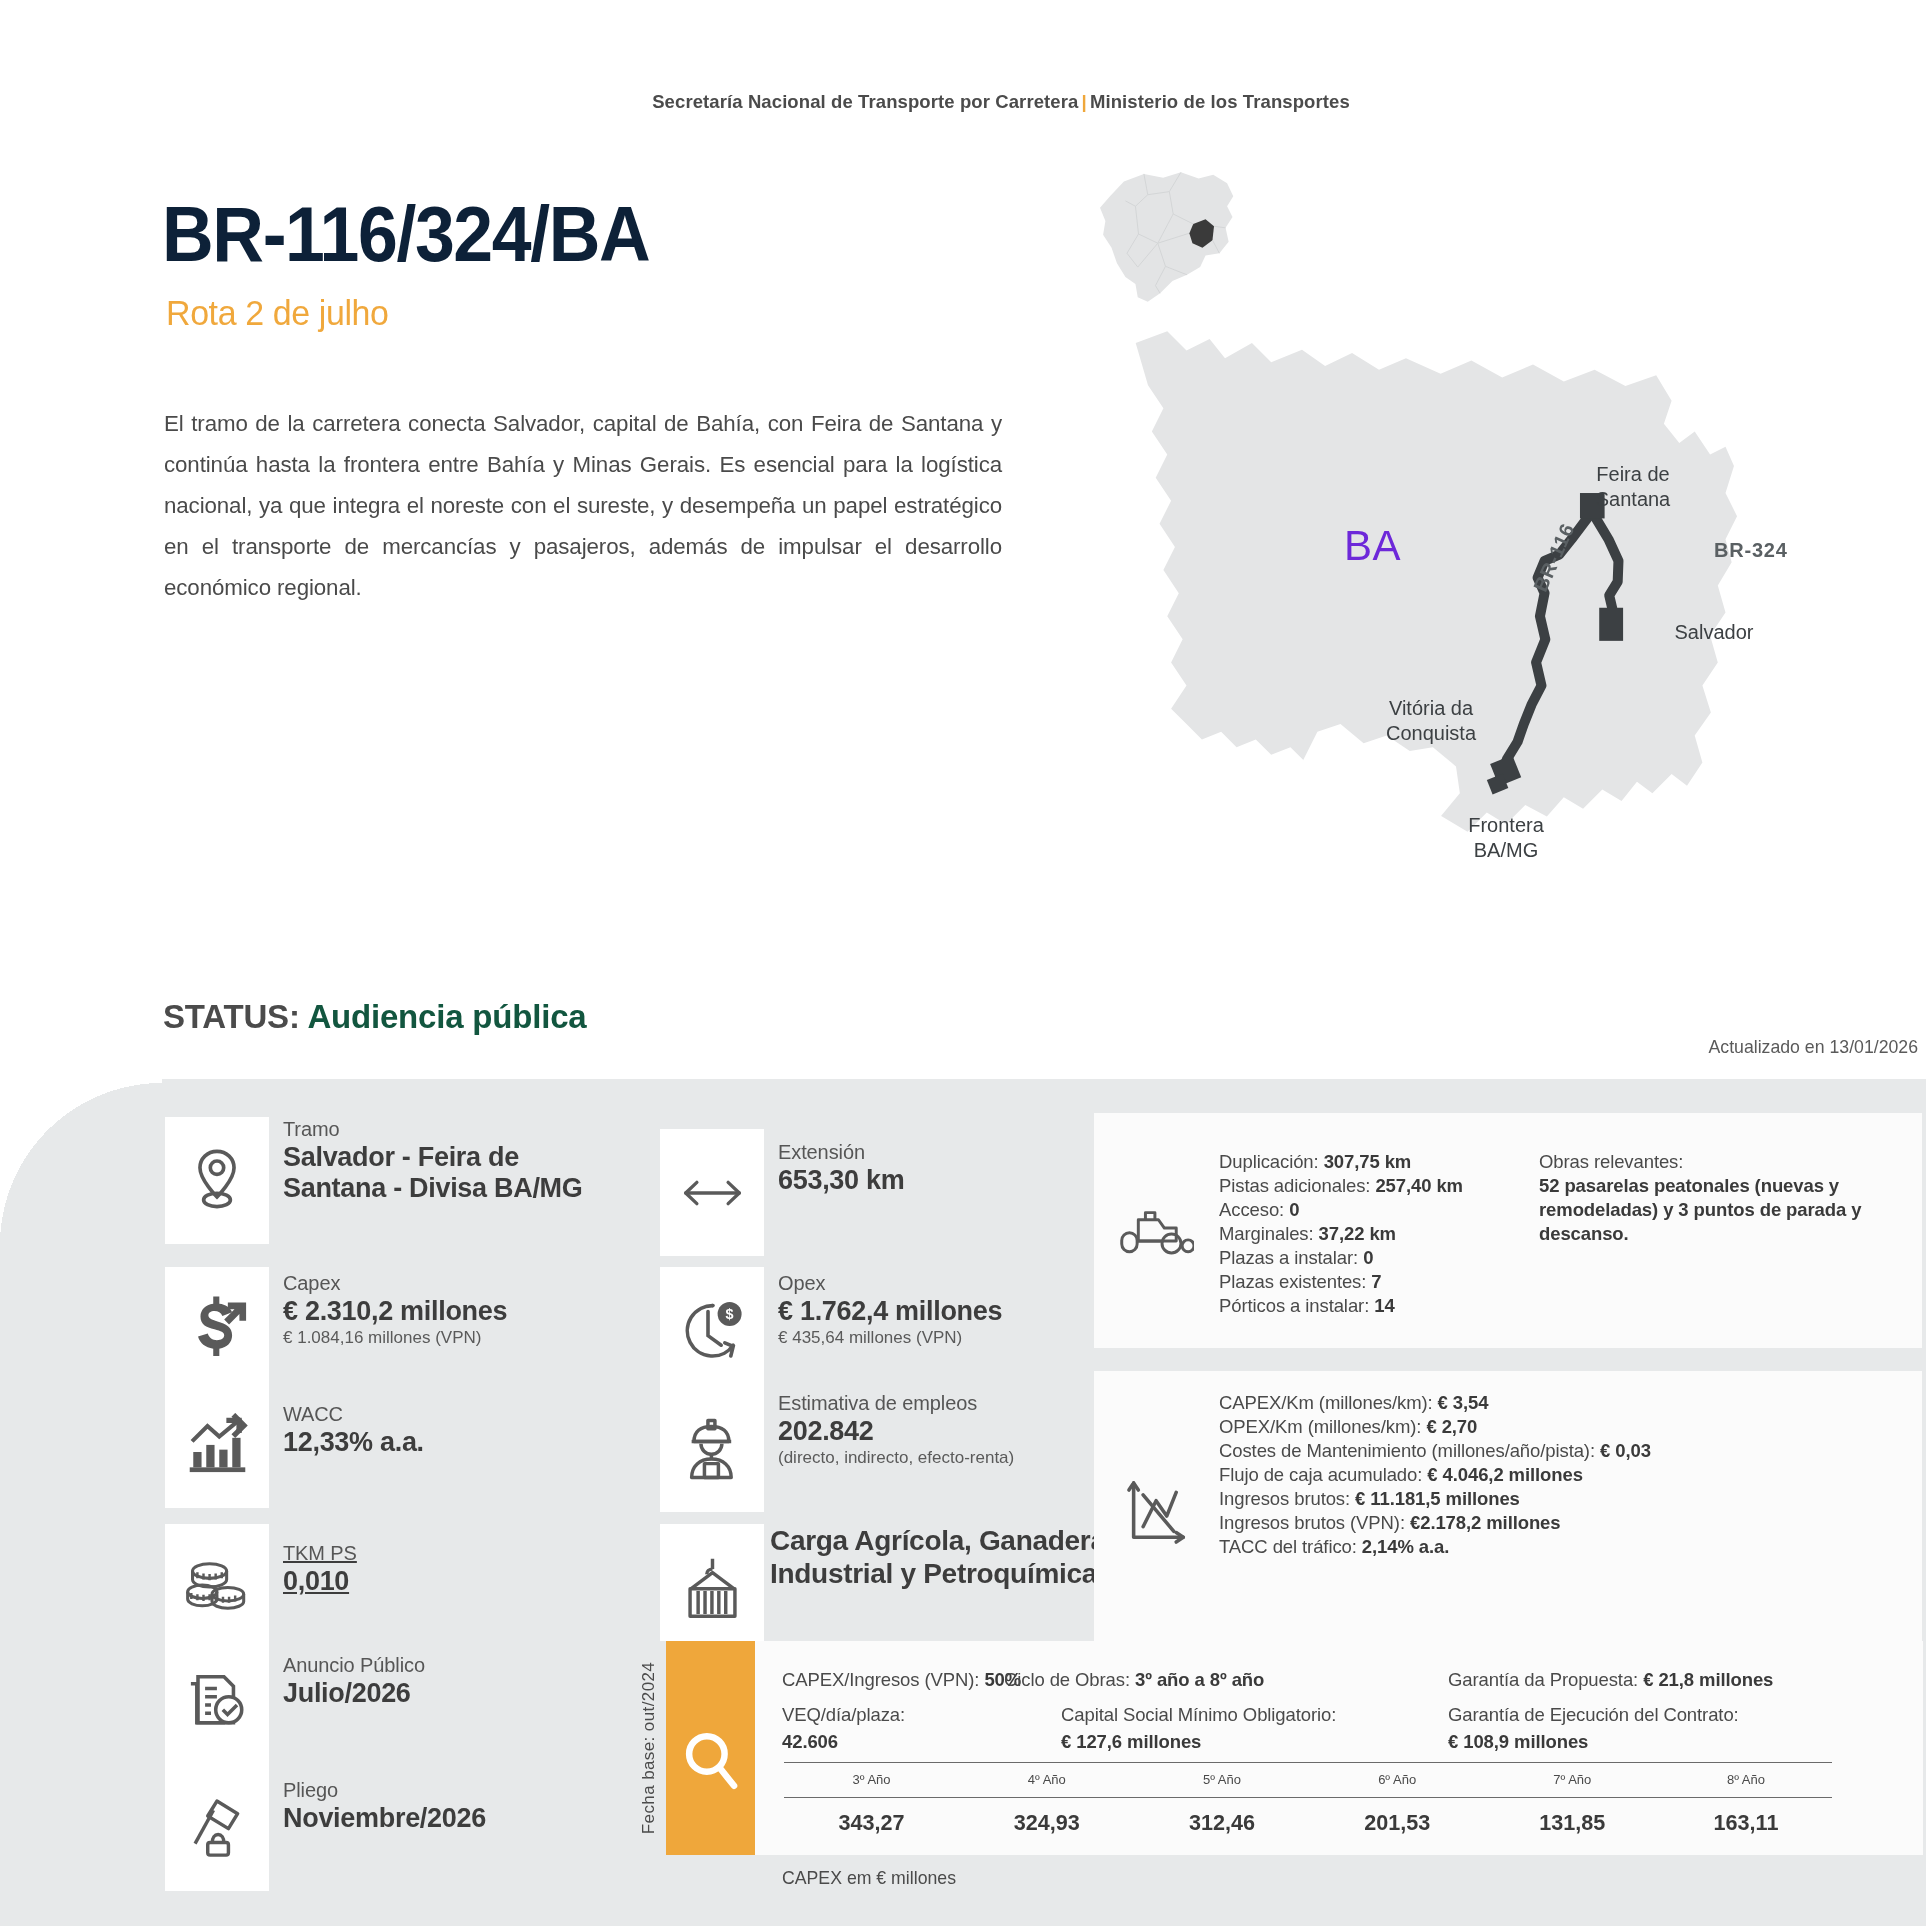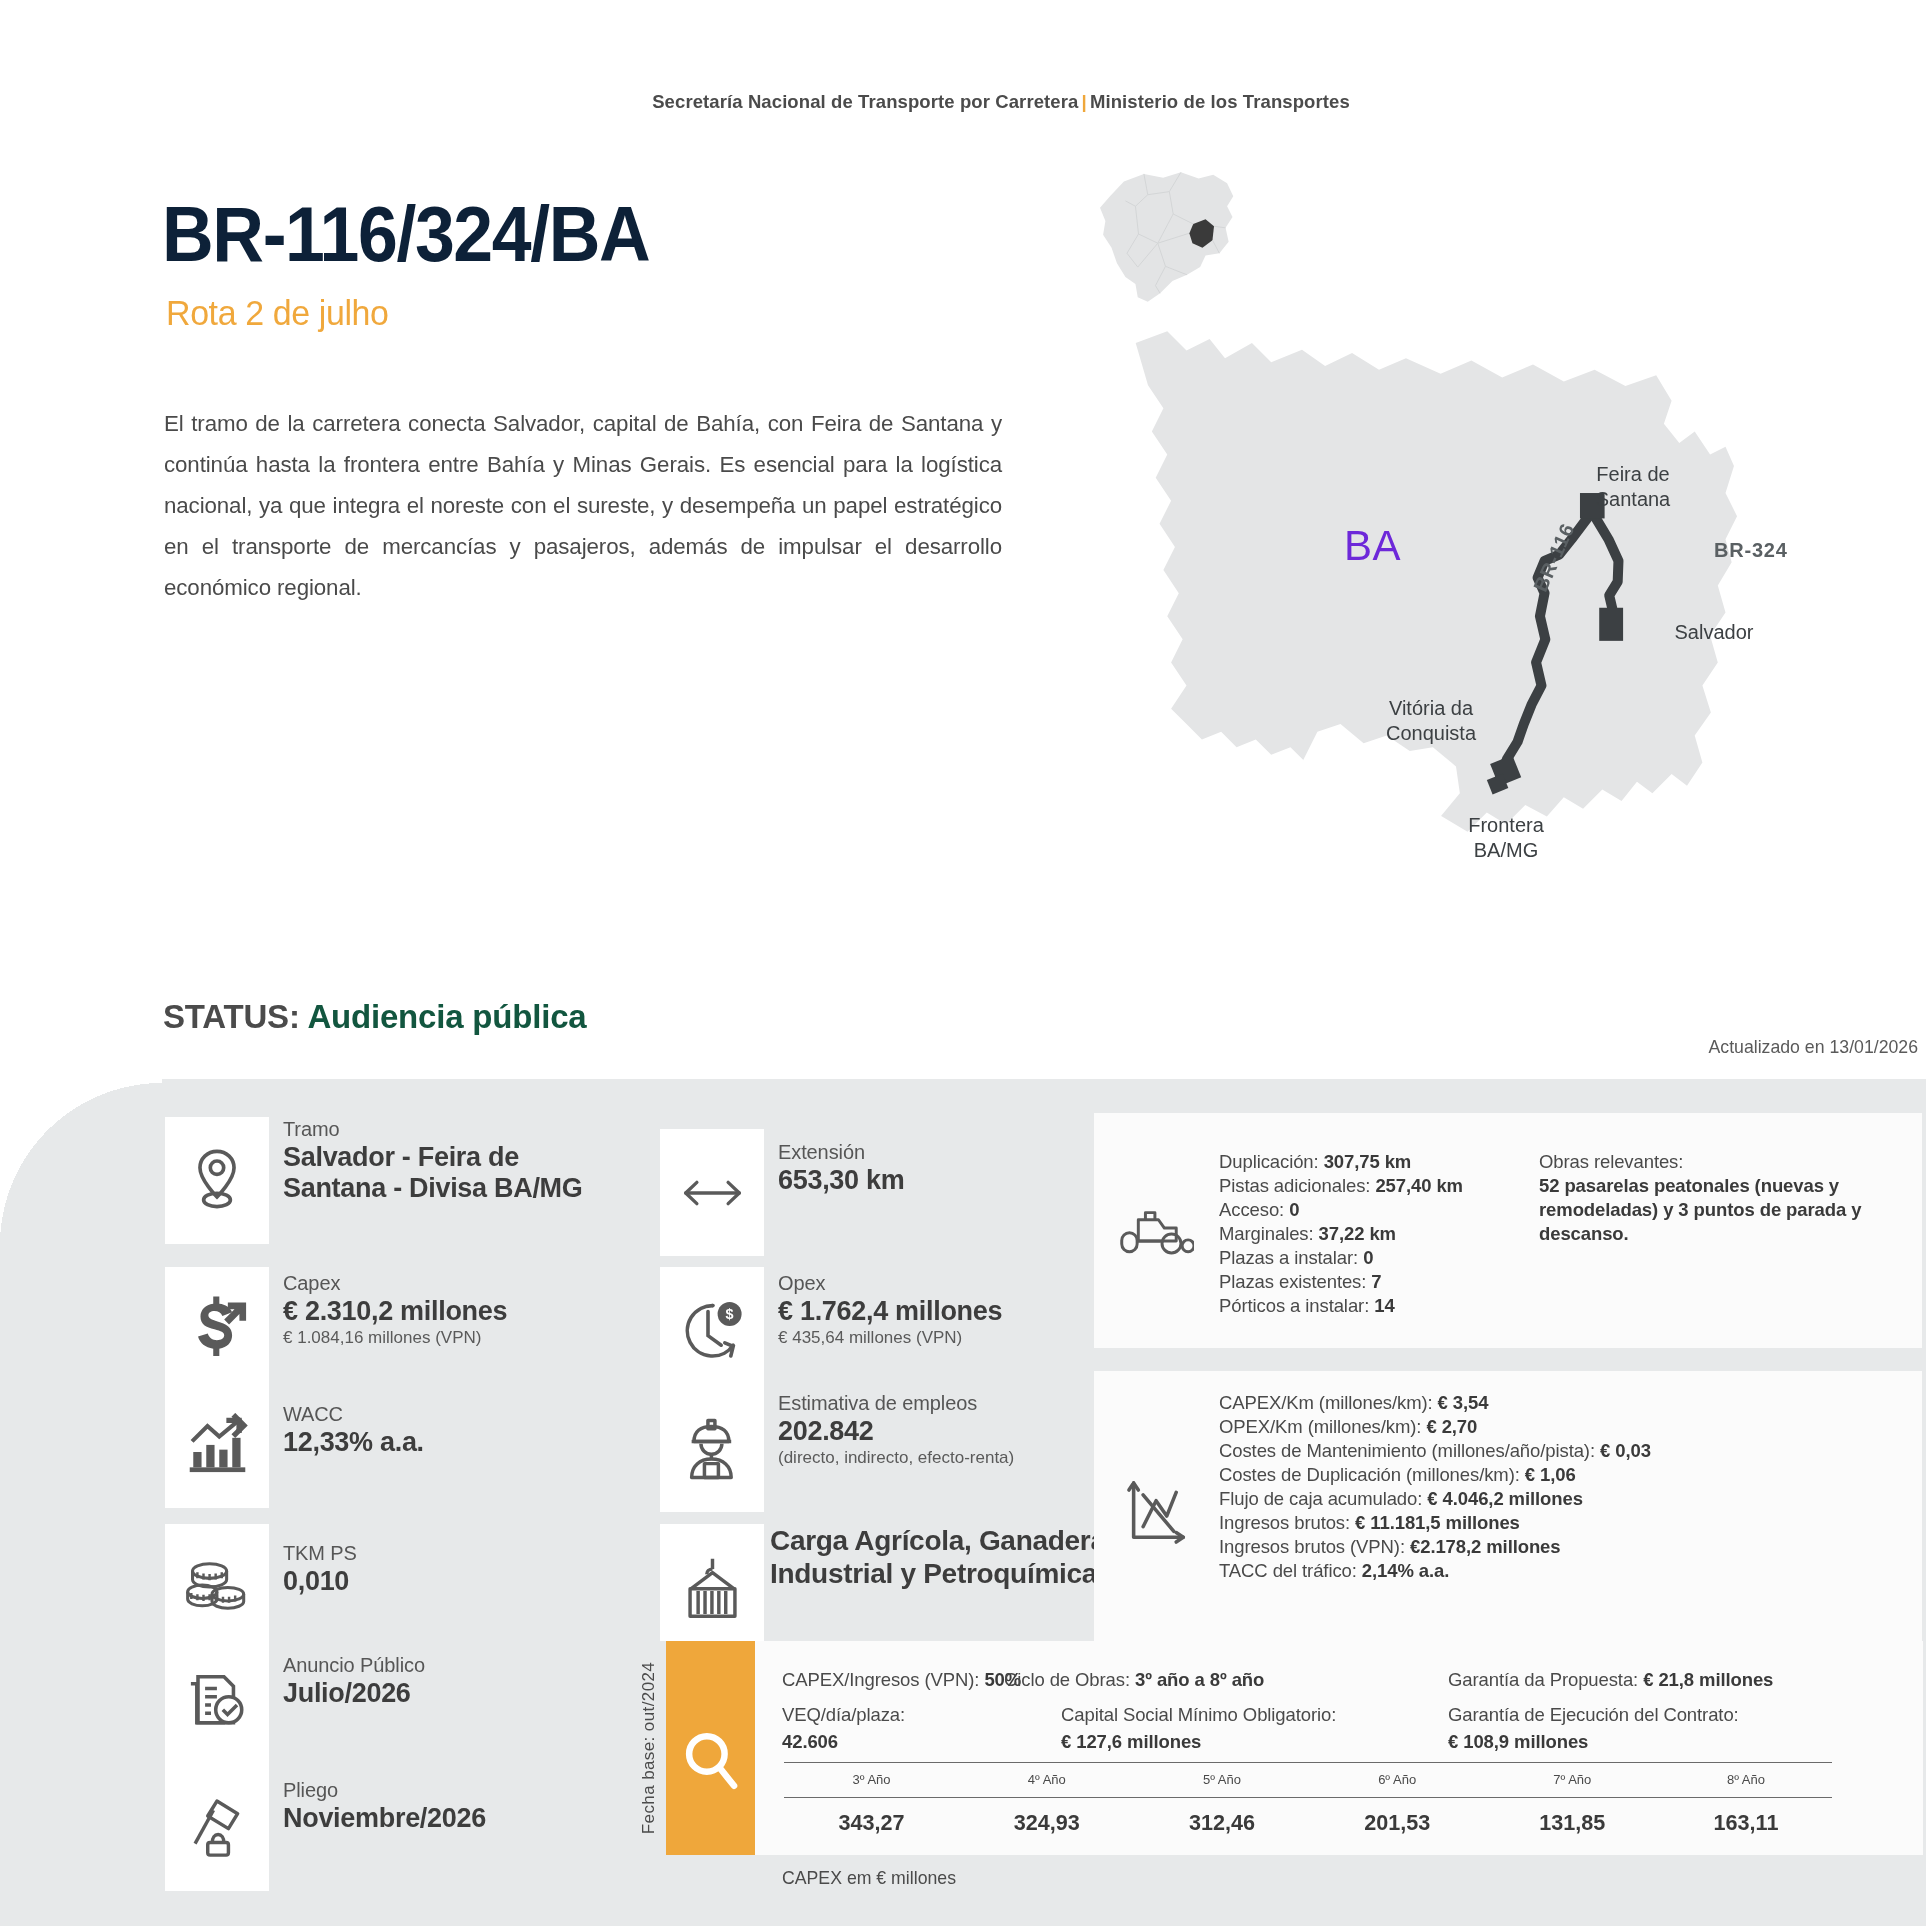--- a/index.html
+++ b/index.html
@@ -252,21 +252,21 @@
         <ellipse cx="72" cy="66" rx="26" ry="11"></ellipse>
           <path d="M46 66v12c0 6 12 11 26 11s26-5 26-11V66"></path>
       </g>
       <g stroke="#5a5a5a" stroke-width="4">
         <path d="M22 30v10M32 32v10M42 33v10M52 32v10M62 30v10"></path>
         <path d="M12 64v10M22 66v10M32 67v10M42 66v10"></path>
         <path d="M54 68v10M64 70v10M74 70v10M84 68v10"></path>
       </g>
     </svg>
   </div>
-  <div class="kv" style="left:283px; top:1541px; width:347px;">
+  <div class="kv" style="left:283px; top:1541px; width:347px;text-decoration:underline;">
     <div class="k">TKM PS</div>
     <div class="v">0,010</div>
   </div>
 
   <div class="tile" style="left:165px; top:1637px; width:104px; height:129px;">
     <svg width="65" height="71" viewBox="0 0 110 120">
       <g fill="none" stroke="#5a5a5a" stroke-width="6">
         <path d="M22 18h44l16 16v62H22z"></path>
           <path d="M10 30h10v66h48"></path>
         <path d="M34 38h20M34 52h20M34 66h10M34 80h10"></path>
@@ -397,21 +397,20 @@
         <path d="M102 102l-12-8M102 102l-12 8"></path>
         <path d="M34 84 L56 40 L74 66 L90 26"></path>
         <path d="M34 30 L86 92"></path>
       </g>
     </svg>
   </div>
   <div style="position:absolute; left:1219px; top:1391px; width:690px;">
     <div class="listline"><span>CAPEX/Km (millones/km): </span><b>€ 3,54</b></div>
     <div class="listline"><span>OPEX/Km (millones/km): </span><b>€ 2,70</b></div>
     <div class="listline"><span>Costes de Mantenimiento (millones/año/pista): </span><b>€ 0,03</b></div>
-    <div class="listline"><span>Costes de Duplicación (millones/km): </span><b>€ 1,06</b></div>
     <div class="listline"><span>Flujo de caja acumulado: </span><b>€ 4.046,2 millones</b></div>
     <div class="listline"><span>Ingresos brutos: </span><b>€ 11.181,5 millones</b></div>
     <div class="listline"><span>Ingresos brutos (VPN): </span><b>€2.178,2 millones</b></div>
     <div class="listline"><span>TACC del tráfico: </span><b>2,14% a.a.</b></div>
   </div>
 
   <div class="card" style="left:632px; top:1641px; width:1291px; height:214px;"></div>
   <div class="fecha-strip" style="left:632px; top:1641px; width:35px; height:214px;">
     <span>Fecha base: out/2024</span>
   </div>

